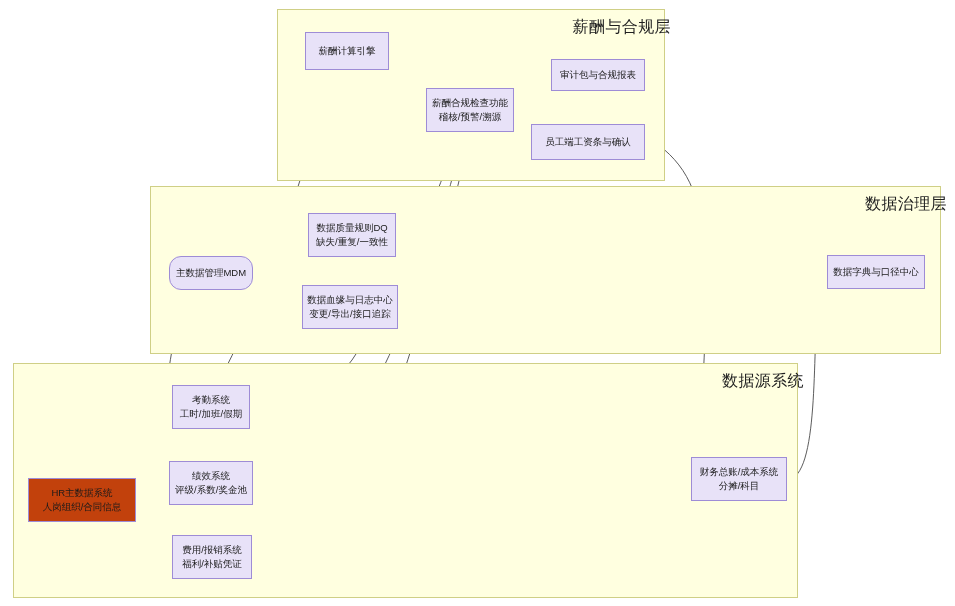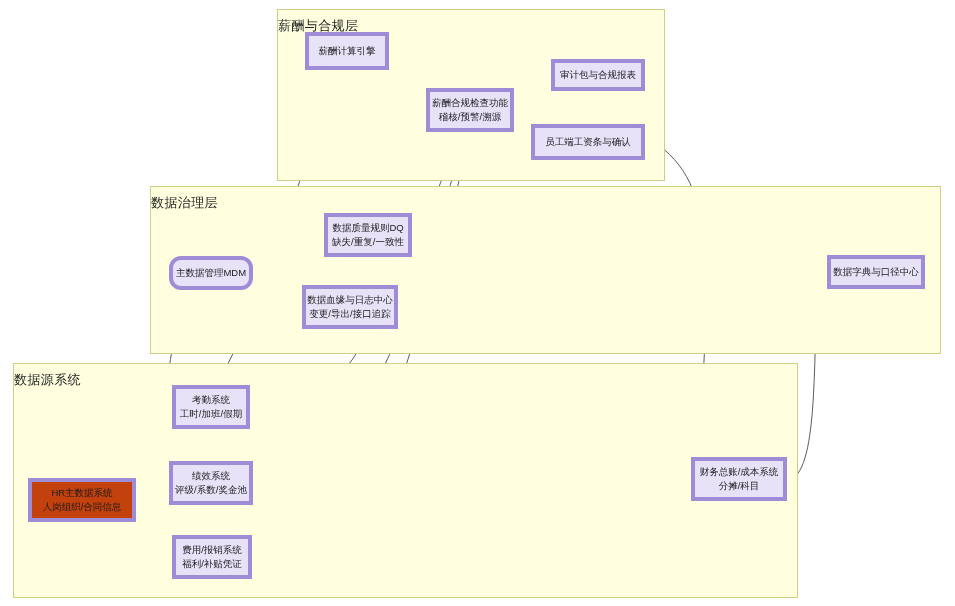--- a/index.html
+++ b/index.html
@@ -27,31 +27,31 @@
   }
   .layer-box {
     position: absolute;
     background: #FFFFE0;
     border: 1px solid #CFCF86;
     box-sizing: border-box;
   }
   .layer-title {
     position: absolute;
     top: 7px;
-    left: 0;
+    left: 7px;
     width: 100%;
-    text-align: left;
-    font-size: 13px;
+    text-align: right;
+    font-size: 16px;
     color: #1f1f1f;
     letter-spacing: 0.4px;
   }
   .node {
     position: absolute;
     background: #E8E2F8;
-    border: 4px solid #4d7c0f;
+    border: 1px solid #4d7c0f;
     box-sizing: border-box;
     display: flex;
     flex-direction: column;
     align-items: center;
     justify-content: center;
     font-size: 9.5px;
     color: #1a1a1a;
     line-height: 1.45;
     text-align: center;
   }
@@ -109,21 +109,21 @@
       </div>
       <div class="node" style="left: 551px; top: 59px; width: 94px; height: 32px; background: rgb(232, 226, 248); border-color: rgb(158, 140, 214);">
         <span class="l1">审计包与合规报表</span>
       </div>
       <div class="node" style="left: 531px; top: 124px; width: 114px; height: 36px; background: rgb(232, 226, 248); border-color: rgb(158, 140, 214);">
         <span class="l1">员工端工资条与确认</span>
       </div>
       <div class="node" style="left: 169px; top: 256px; width: 84px; height: 34px; background: rgb(232, 226, 248); border-color: rgb(158, 140, 214); border-radius: 12px;">
         <span class="l1">主数据管理MDM</span>
       </div>
-      <div class="node" style="left: 324px; top: 213px; width: 88px; height: 44px; background: rgb(232, 226, 248); border-color: rgb(158, 140, 214);">
+      <div class="node" style="left: 308px; top: 213px; width: 88px; height: 44px; background: rgb(232, 226, 248); border-color: rgb(158, 140, 214);">
         <span class="l1">数据质量规则DQ</span>
         <span class="l2">缺失/重复/一致性</span>
       </div>
       <div class="node" style="left: 302px; top: 285px; width: 96px; height: 44px; background: rgb(232, 226, 248); border-color: rgb(158, 140, 214);">
         <span class="l1">数据血缘与日志中心</span>
         <span class="l2">变更/导出/接口追踪</span>
       </div>
       <div class="node" style="left: 827px; top: 255px; width: 98px; height: 34px; background: rgb(232, 226, 248); border-color: rgb(158, 140, 214); align-items: center;">
         <span class="l1">数据字典与口径中心</span>
       </div>

